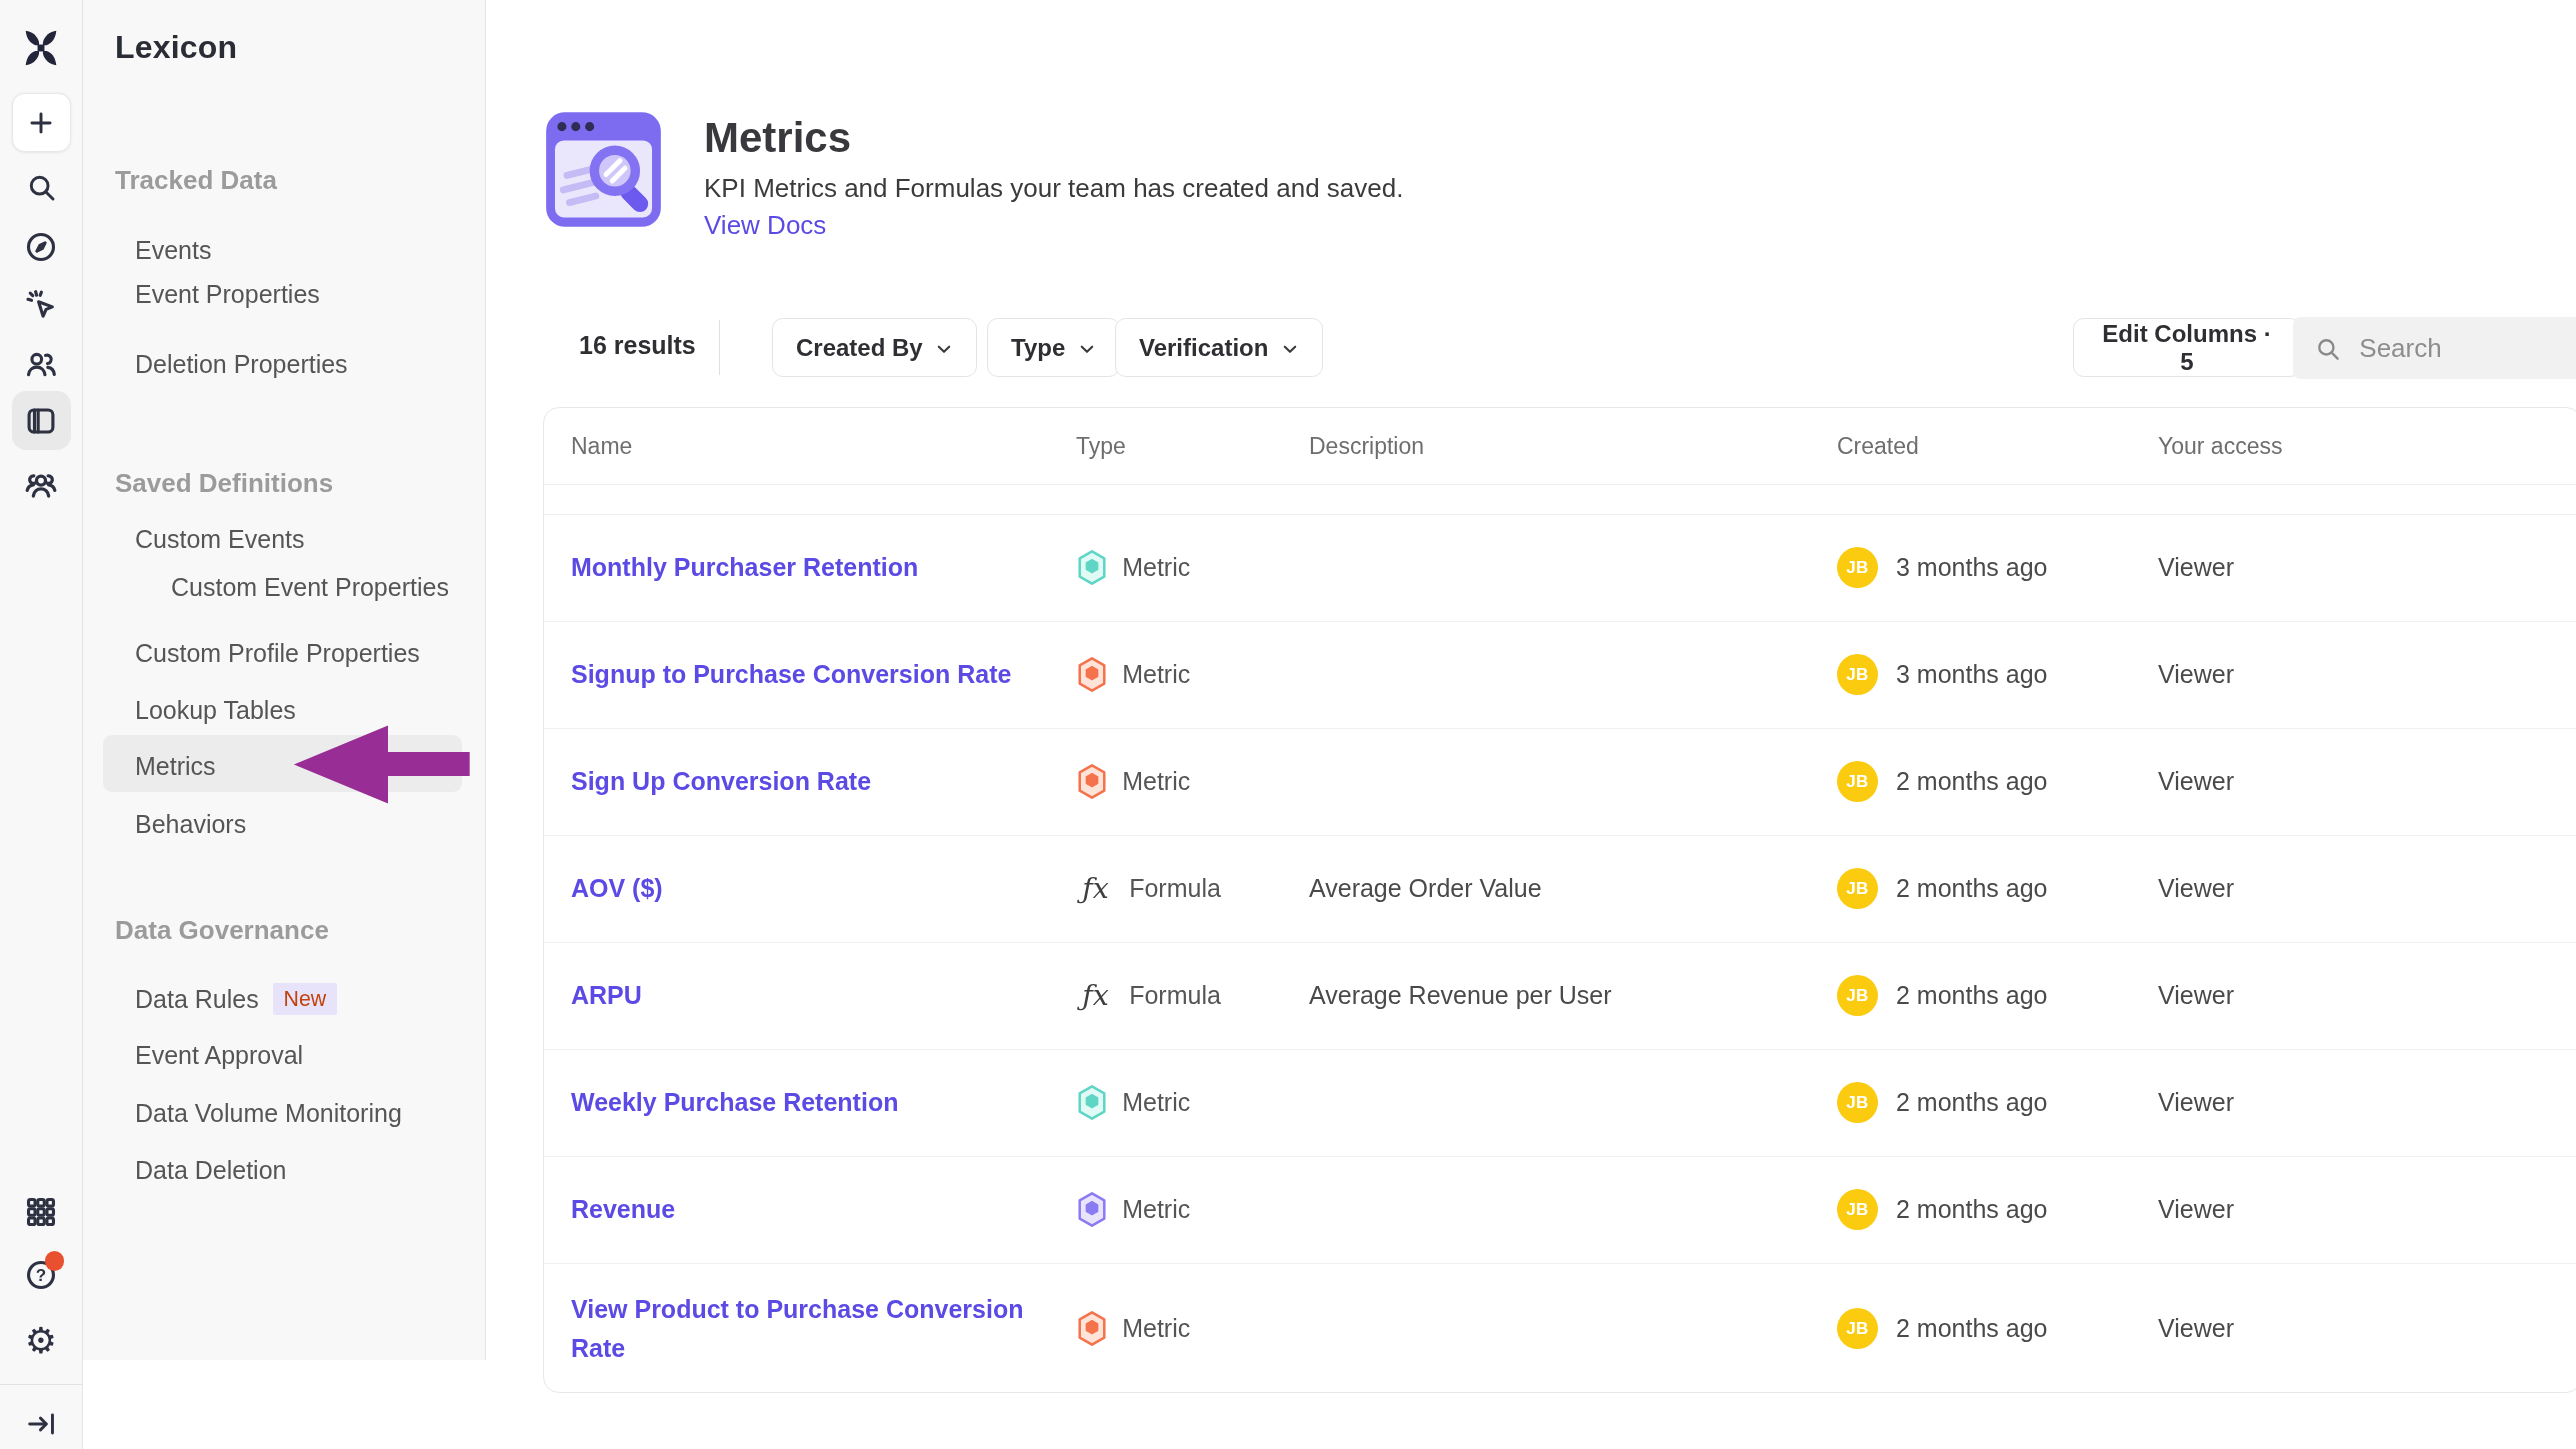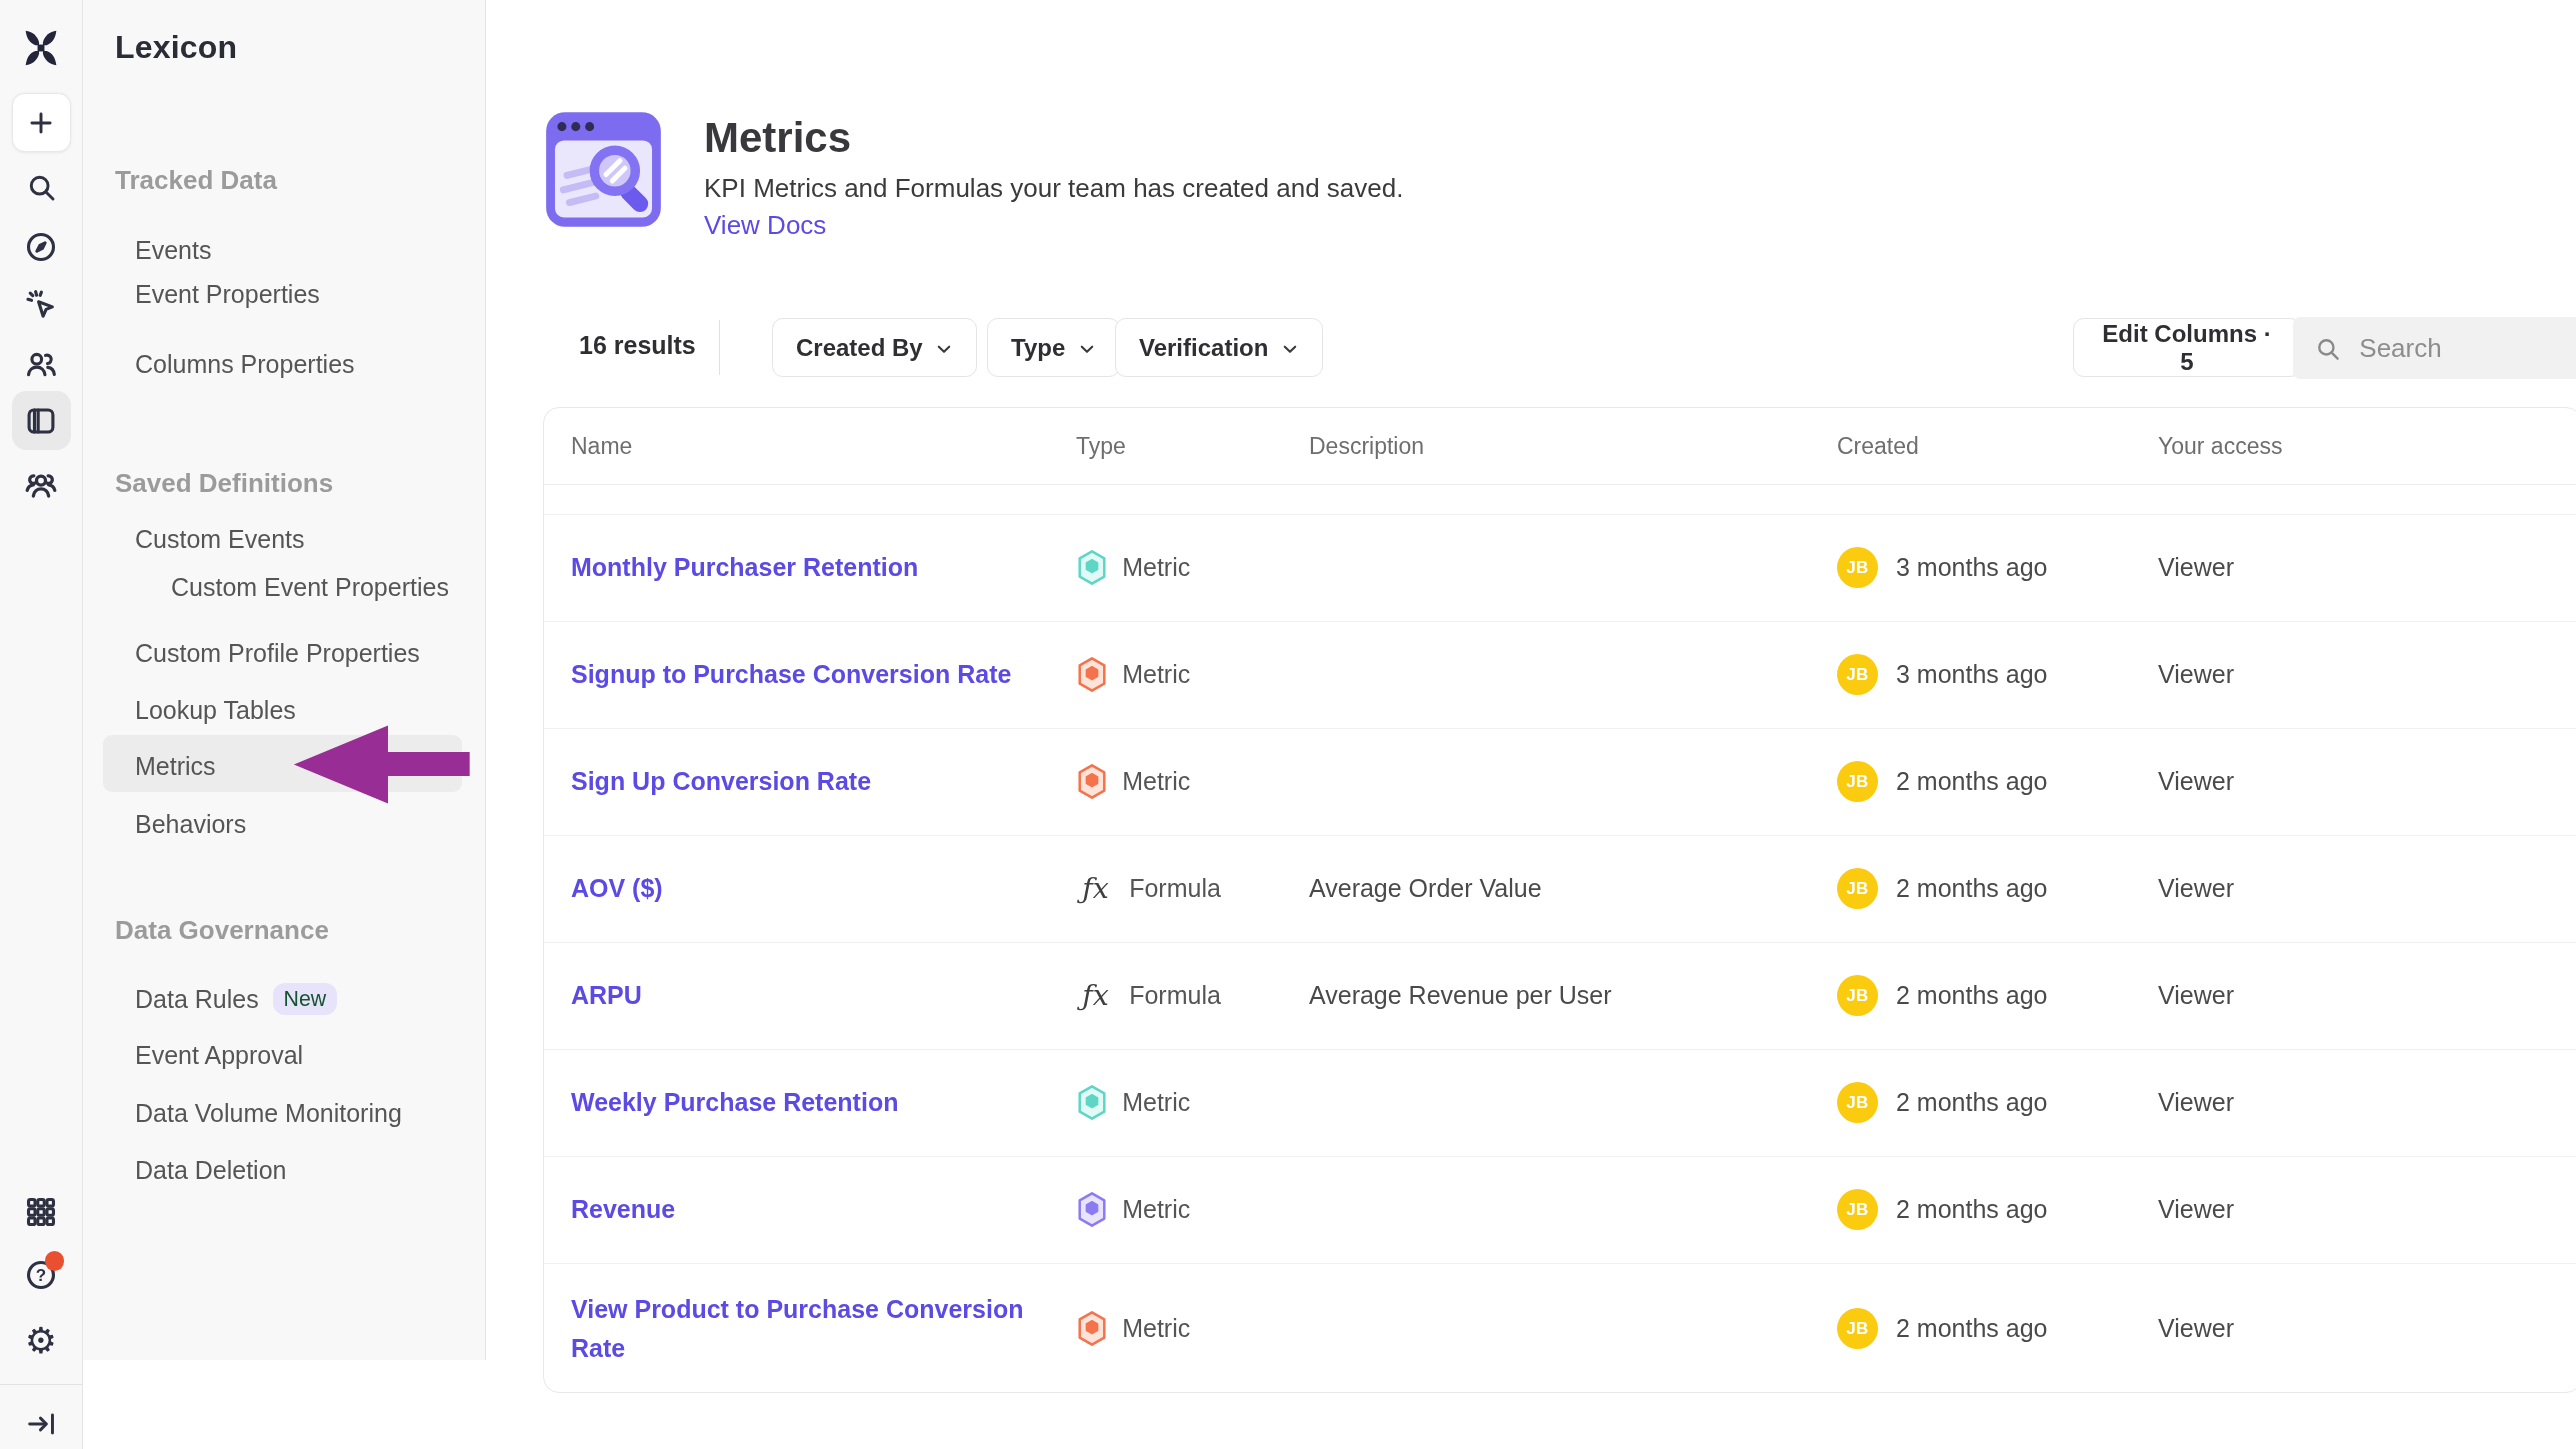--- a/index.html
+++ b/index.html
@@ -17,22 +17,22 @@
   .help-wrap{position:relative;}
   .red-dot{position:absolute;right:-6.2px;top:-6.2px;width:19.6px;height:19.6px;border-radius:50%;}
   .glyph-icon{font-family:"DejaVu Sans",sans-serif;font-size:36px;line-height:1;color:#2E3142;}
   
   .sidebar{position:absolute;left:83px;top:0;width:402px;height:1360px;background:#f8f8f8;
     border-right:0.9px solid #e5e5e5;z-index:4;}
   .sb-title{position:absolute;left:32px;top:28.5px;font-size:32px;font-weight:700;color:#2b2d36;letter-spacing:0.2px;}
   .sb-header{position:absolute;left:32px;height:30px;line-height:30px;font-size:26px;font-weight:700;color:#9b9b9b;}
   .sb-item{position:absolute;left:52px;height:36px;line-height:36px;font-size:25px;color:#555;cursor:pointer;white-space:nowrap;display:flex;align-items:center;gap:14.2px;}
   .sb-pill{position:absolute;left:19.6px;right:23px;top:735px;height:57px;background:#ececec;border-radius:9px;}
-  .badge-new{display:inline-block;background:#e7e3fb;color:#14532d;font-size:21.3px;font-weight:500;
-    border-radius:12px;padding:2.7px 10.7px;line-height:27px;}
+  .badge-new{display:inline-block;background:#e7e3fb;color:#c2410c;font-size:21.3px;font-weight:500;
+    border-radius:2px;padding:2.7px 10.7px;line-height:27px;}
   .arrow-note{position:absolute;left:285px;top:720px;width:190px;height:89px;z-index:9;pointer-events:none;}
   
   .main{position:absolute;left:486px;top:0;width:2090px;height:1450px;background:#fff;}
   .hdr-icon{position:absolute;left:57px;top:109px;width:121px;height:121px;}
   .hdr-title{position:absolute;left:218px;top:114px;font-size:42px;font-weight:700;color:#38383d;}
   .hdr-desc{position:absolute;left:218px;top:173px;font-size:26px;color:#3b3b3b;}
   .hdr-link{position:absolute;left:218px;top:210px;font-size:26px;color:#5B4AE4;font-weight:500;cursor:pointer;text-decoration:none;}
   
   .results{position:absolute;left:93px;top:331px;font-size:25px;font-weight:700;color:#2f2f33;}
   .tb-divider{position:absolute;left:233px;top:320px;height:55px;width:0;border-left:1.8px solid #e0e0e0;}
@@ -172,21 +172,21 @@
   <div class="sb-pill"></div>
   <div id="sb-items">
       <div class="sb-header" style="top: 165px;">Tracked Data</div>
       <div class="sb-item" style="top: 232px;">
         <span>Events</span>
       </div>
       <div class="sb-item" style="top: 276px; justify-content: flex-end;">
         <span>Event Properties</span>
       </div>
       <div class="sb-item" style="top: 346px;">
-        <span>Columns Properties</span>
+        <span>Deletion Properties</span>
       </div>
       <div class="sb-header" style="top: 468px;">Saved Definitions</div>
       <div class="sb-item" style="top: 521px;">
         <span>Custom Events</span>
       </div>
       <div class="sb-item" style="top: 569px; margin-left: 36px;">
         <span>Custom Event Properties</span>
       </div>
       <div class="sb-item" style="top: 635px;">
         <span>Custom Profile Properties</span>

